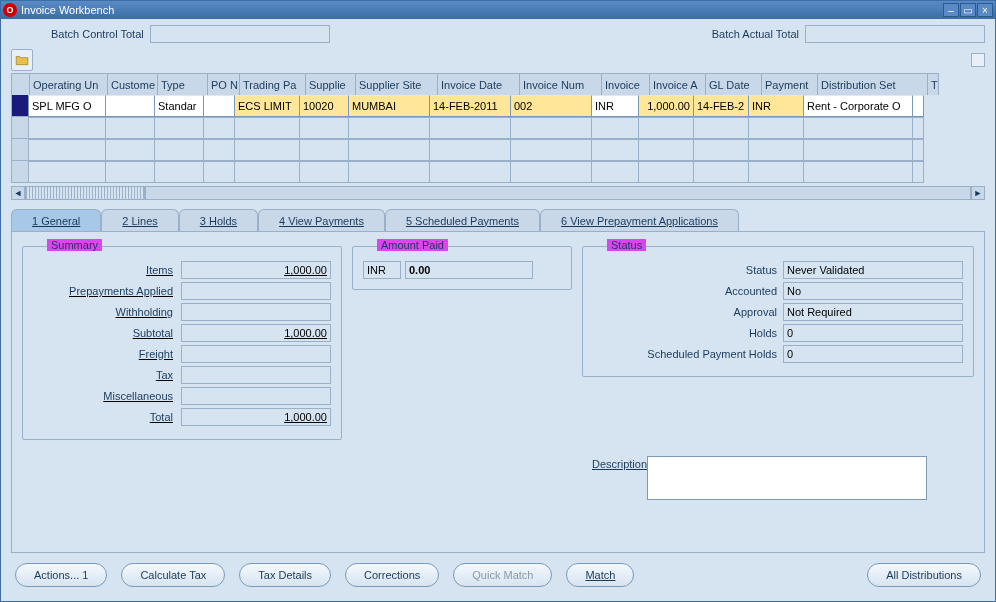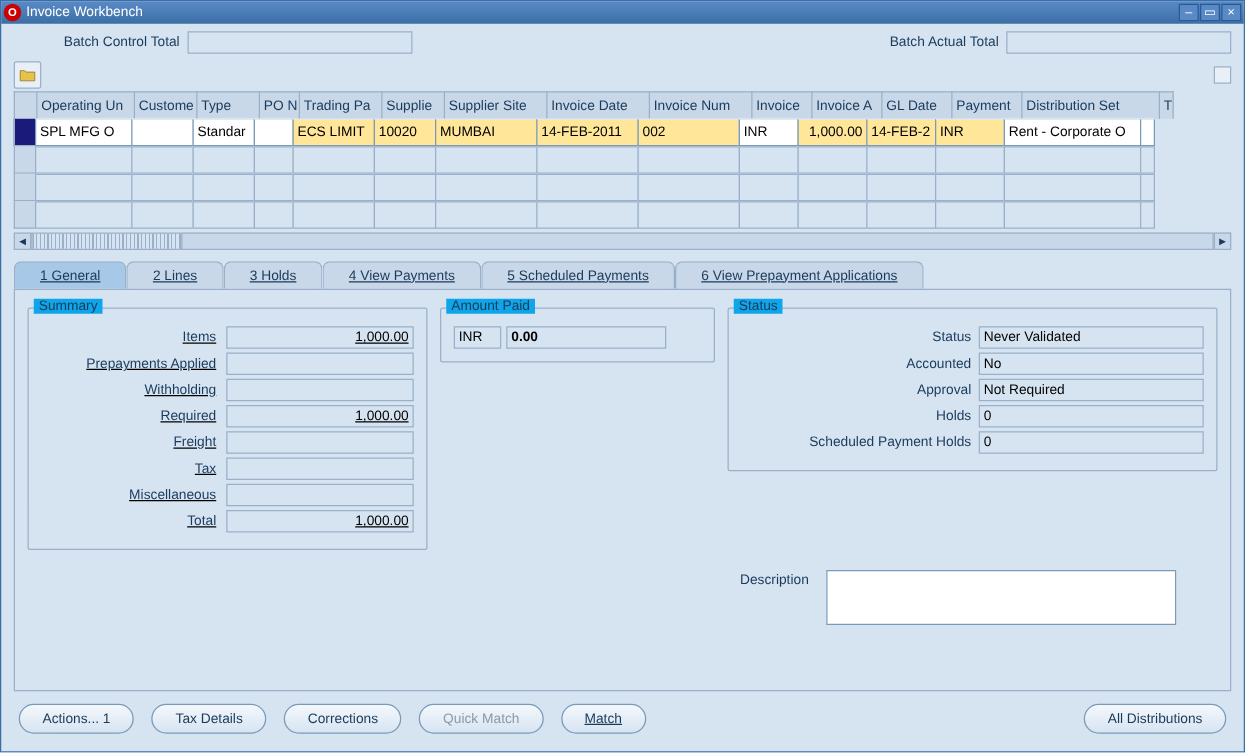--- a/index.html
+++ b/index.html
@@ -35,32 +35,32 @@
 .hscroll .grip { width: 120px; height: 14px; background: repeating-linear-gradient(90deg,#9ab0c8 0,#9ab0c8 1px,#d6e4f2 1px,#d6e4f2 3px); border: 1px solid #9ab0c8;}
 .hscroll .track { flex:1; height: 14px; background: #c8d8e8; border: 1px solid #9ab0c8; position: relative; }
 .hscroll .arrow { width: 14px; height: 14px; background: #c8d8e8; border: 1px solid #9ab0c8; display:inline-flex; align-items:center; justify-content:center; font-size:9px; color:#1a3a5a; }
 .tabs { display: flex; margin-top: 8px; }
 .tab { flex: 0 0 auto; height: 22px; padding: 0 20px; border: 1px solid #9ab0c8; border-bottom: none; background: #c8d8e8; color: #1a3a5a; display: inline-flex; align-items: center; border-radius: 6px 6px 0 0; cursor: pointer; }
 .tab.active { background: #a8c8e8; font-weight: normal; }
 .tab .u { text-decoration: underline; }
 .tabpanel { border: 1px solid #9ab0c8; background: #d6e4f2; padding: 14px 10px; flex: 1; display: flex; flex-direction: column; }
 .panel-top { display: flex; gap: 10px; }
 .group { border: 1px solid #9ab0c8; border-radius: 2px; padding: 14px 10px 10px 10px; position: relative; }
-.group .legend { position: absolute; top: -8px; left: 4px; background: #0ea5e9; padding: 0 4px; color: #1a3a5a; }
+.group .legend { position: absolute; top: -8px; left: 24px; background: #d946ef; padding: 0 4px; color: #1a3a5a; }
 .summary { width: 320px; }
 .amountpaid { width: 220px; }
 .statusgrp { flex: 1; }
 .sumrow { display: flex; align-items: center; margin-bottom: 3px; text-decoration: underline; }
 .sumrow .lbl { flex: 1; text-align: right; color: #1a3a5a; padding-right: 8px; }
 .sumrow .val { width: 150px; }
 .statusrow { display: flex; align-items: center; margin-bottom: 3px; }
 .statusrow .lbl { flex: 1; text-align: right; color: #1a3a5a; padding-right: 6px; }
 .statusrow .val { width: 180px; }
 .desc-area { display: flex; align-items:flex-start; margin-top: 16px; margin-left: 570px; }
-.desc-area .lbl { color:#1a3a5a; padding-right:14px; padding-top: 2px;}
+.desc-area .lbl { color:#1a3a5a; padding-right:0; padding-top: 2px; text-decoration: underline;}
 .buttons { display: flex; gap: 14px; padding: 10px 4px 4px 4px; }
 .btn { height: 24px; padding: 0 18px; border: 1px solid #7a9ab8; border-radius: 12px; background: linear-gradient(#f4f8fc,#d6e4f2); color: #1a3a5a; display: inline-flex; align-items: center; justify-content: center; cursor: pointer; }
 .btn.disabled { color: #8a9aaa; cursor: default; }
 .btn .u { text-decoration: underline; }
 
 .w-ou{width:78px}.w-cu{width:50px}.w-ty{width:50px}.w-po{width:32px}.w-tp{width:66px}.w-su{width:50px}.w-ss{width:82px}.w-id{width:82px}.w-in{width:82px}.w-ic{width:48px}.w-ia{width:56px}.w-gl{width:56px}.w-pc{width:56px}.w-ds{width:110px}.w-t{width:12px}
 </style>
 </head>
 <body>
 
@@ -220,21 +220,21 @@
             </div>
           <div class="sumrow">
               <span class="lbl">Prepayments Applied</span>
               <input class="textfield readonly val" style="text-align: right;" value="">
             </div>
           <div class="sumrow">
               <span class="lbl">Withholding</span>
               <input class="textfield readonly val" style="text-align: right;" value="">
             </div>
           <div class="sumrow">
-              <span class="lbl">Required</span>
+              <span class="lbl">Subtotal</span>
               <input class="textfield readonly val" style="text-align: right;" value="1,000.00">
             </div>
           <div class="sumrow">
               <span class="lbl">Freight</span>
               <input class="textfield readonly val" style="text-align: right;" value="">
             </div>
           <div class="sumrow">
               <span class="lbl">Tax</span>
               <input class="textfield readonly val" style="text-align: right;" value="">
             </div>
@@ -282,20 +282,23 @@
         <span class="lbl">Description</span>
         <textarea class="textfield" style="width: 280px; height: 44px; resize: none;"></textarea>
       </div>
     </div>
 
     <div class="buttons">
       <button class="btn">
           <span>Actions... 1</span>
         </button>
       <button class="btn">
+          <span>Calculate Tax</span>
+        </button>
+      <button class="btn">
           <span>Tax Details</span>
         </button>
       <button class="btn">
           <span>Corrections</span>
         </button>
       <button class="btn disabled">
           <span>Quick Match</span>
         </button>
       <button class="btn">
           <span class="u">Match</span>

